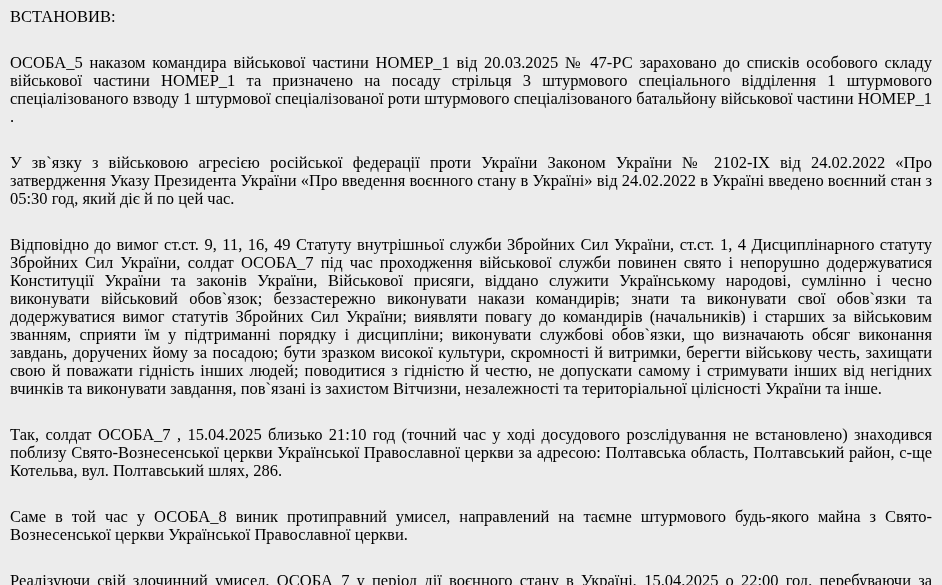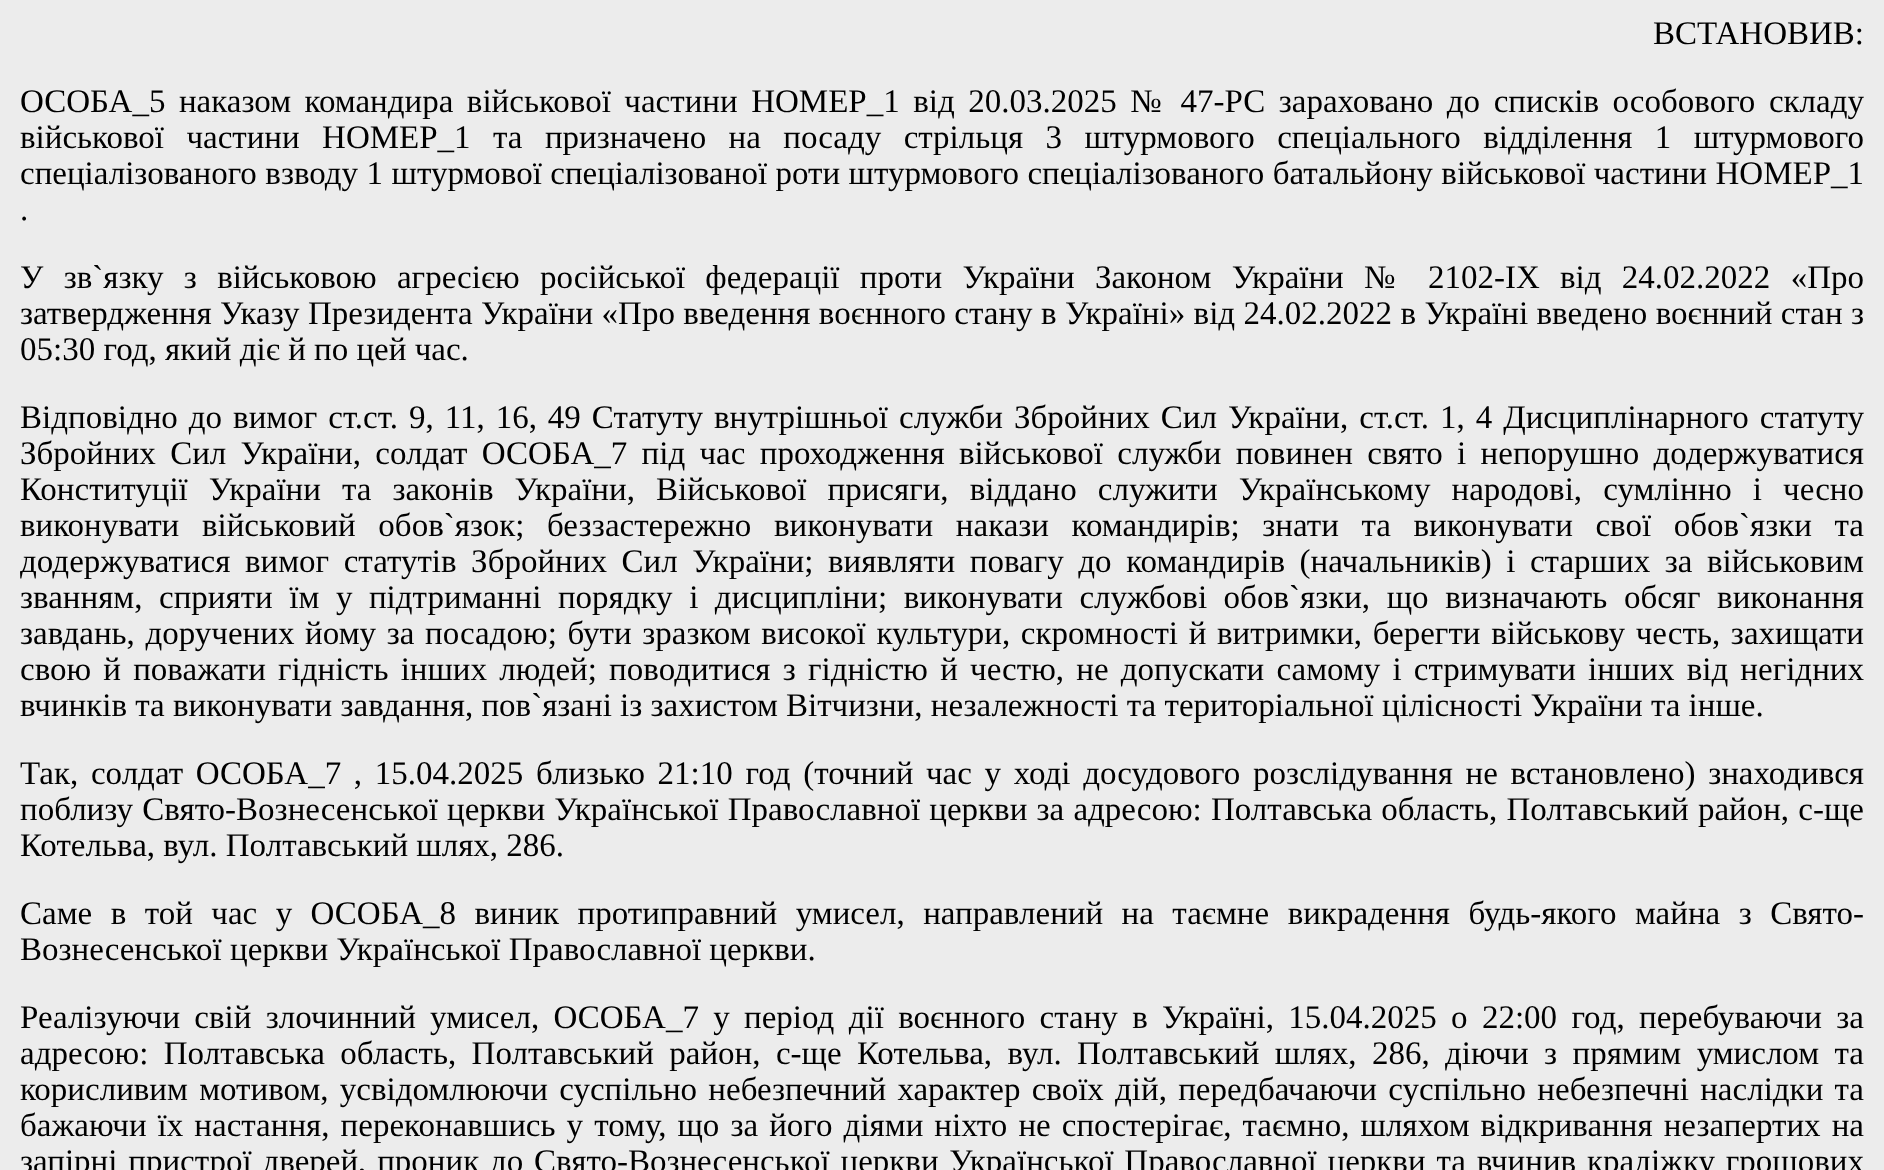--- a/index.html
+++ b/index.html
@@ -13,44 +13,44 @@
   .page {
     box-sizing: border-box;
     width: 942px;
     min-height: 585px;
     padding: 6px 10px 8px 10px;
     background: #ececec;
   }
   .doc-heading {
     font-size: 16.5px;
     font-weight: normal;
-    text-align: right;
+    text-align: left;
     margin: 2px 0 0 0;
     line-height: 18px;
   }
   .doc-paragraph {
     text-align: justify;
     line-height: 18px;
-    margin: 16px 0;
+    margin: 28px 0;
     font-family: Liberation Serif, serif;
   }
   .doc-paragraph:last-child {
     margin-bottom: 0;
   }
 </style>
 </head>
 <body>
 
 <div class="page">
   <h1 class="doc-heading">ВСТАНОВИВ:</h1>
 
   <p class="doc-paragraph">ОСОБА_5 наказом командира військової частини НОМЕР_1 від 20.03.2025 № 47-РС зараховано до списків особового складу військової частини НОМЕР_1 та призначено на посаду стрільця 3 штурмового спеціального відділення 1 штурмового спеціалізованого взводу 1 штурмової спеціалізованої роти штурмового спеціалізованого батальйону військової частини НОМЕР_1 .</p>
 
   <p class="doc-paragraph">У зв`язку з військовою агресією російської федерації проти України Законом України № 2102-IX від 24.02.2022 «Про затвердження Указу Президента України «Про введення воєнного стану в Україні» від 24.02.2022 в Україні введено воєнний стан з 05:30 год, який діє й по цей час.</p>
 
   <p class="doc-paragraph">Відповідно до вимог ст.ст. 9, 11, 16, 49 Статуту внутрішньої служби Збройних Сил України, ст.ст. 1, 4 Дисциплінарного статуту Збройних Сил України, солдат ОСОБА_7 під час проходження військової служби повинен свято і непорушно додержуватися Конституції України та законів України, Військової присяги, віддано служити Українському народові, сумлінно і чесно виконувати військовий обов`язок; беззастережно виконувати накази командирів; знати та виконувати свої обов`язки та додержуватися вимог статутів Збройних Сил України; виявляти повагу до командирів (начальників) і старших за військовим званням, сприяти їм у підтриманні порядку і дисципліни; виконувати службові обов`язки, що визначають обсяг виконання завдань, доручених йому за посадою; бути зразком високої культури, скромності й витримки, берегти військову честь, захищати свою й поважати гідність інших людей; поводитися з гідністю й честю, не допускати самому і стримувати інших від негідних вчинків та виконувати завдання, пов`язані із захистом Вітчизни, незалежності та територіальної цілісності України та інше.</p>
 
   <p class="doc-paragraph">Так, солдат ОСОБА_7 , 15.04.2025 близько 21:10 год (точний час у ході досудового розслідування не встановлено) знаходився поблизу Свято-Вознесенської церкви Української Православної церкви за адресою: Полтавська область, Полтавський район, с-ще Котельва, вул. Полтавський шлях, 286.</p>
 
-  <p class="doc-paragraph">Саме в той час у ОСОБА_8 виник протиправний умисел, направлений на таємне викрадення будь-якого майна з Свято-Вознесенської церкви Української Православної церкви.</p>
+  <p class="doc-paragraph">Саме в той час у ОСОБА_8 виник протиправний умисел, направлений на таємне штурмового будь-якого майна з Свято-Вознесенської церкви Української Православної церкви.</p>
 
   <p class="doc-paragraph">Реалізуючи свій злочинний умисел, ОСОБА_7 у період дії воєнного стану в Україні, 15.04.2025 о 22:00 год, перебуваючи за адресою: Полтавська область, Полтавський район, с-ще Котельва, вул. Полтавський шлях, 286, діючи з прямим умислом та корисливим мотивом, усвідомлюючи суспільно небезпечний характер своїх дій, передбачаючи суспільно небезпечні наслідки та бажаючи їх настання, переконавшись у тому, що за його діями ніхто не спостерігає, таємно, шляхом відкривання незапертих на запірні пристрої дверей, проник до Свято-Вознесенської церкви Української Православної церкви та вчинив крадіжку грошових коштів у сумі 6575,00 грн, належних ОСОБА_4 .</p>
 </div>
 
 </body></html>

